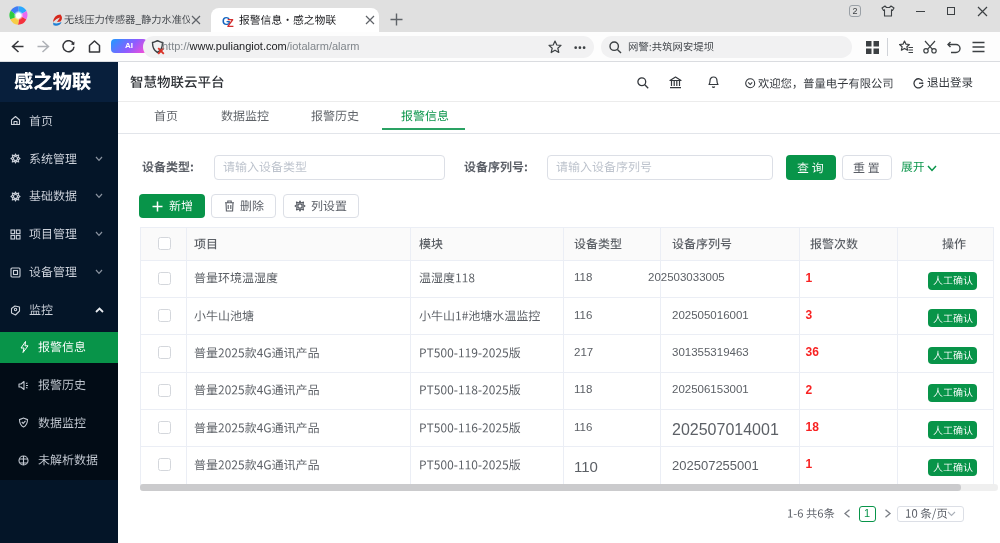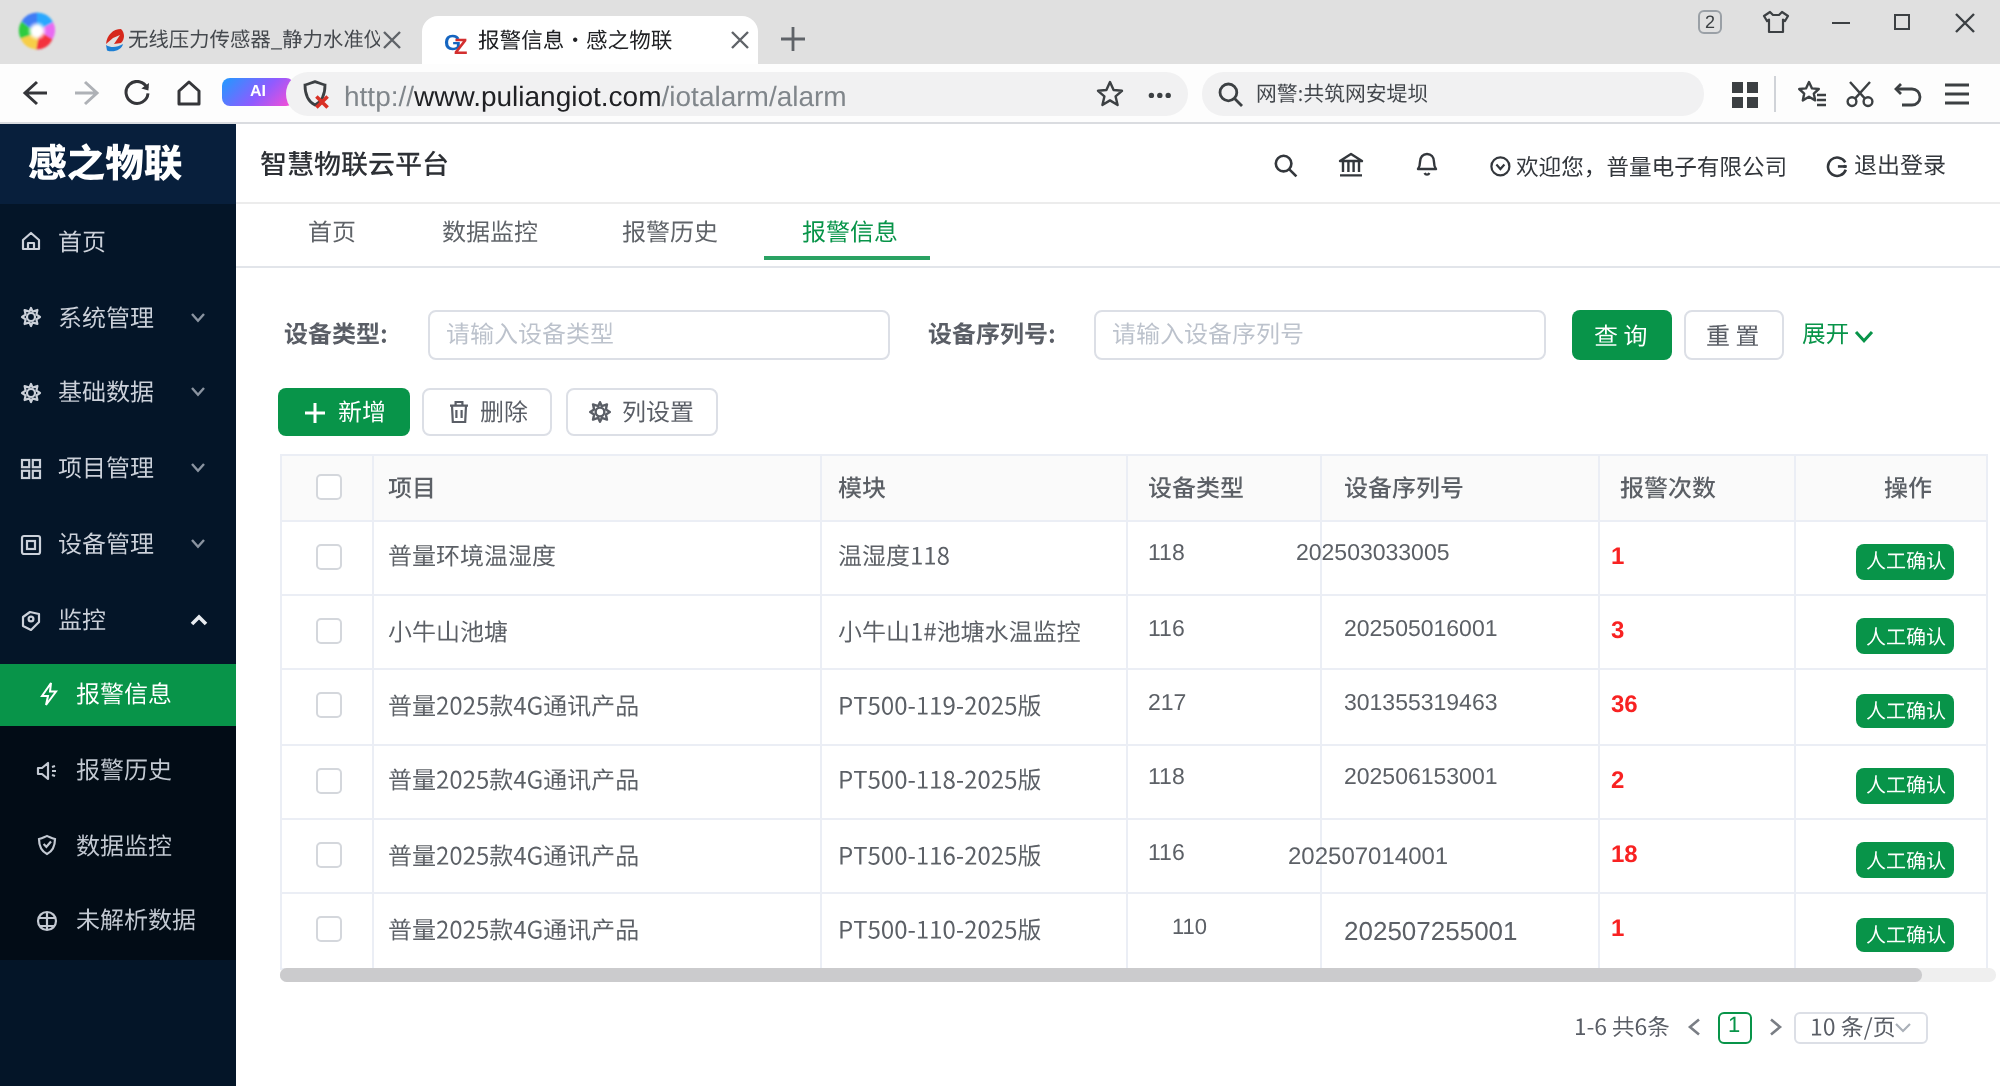--- a/index.html
+++ b/index.html
@@ -78,21 +78,21 @@
   </svg>
 <svg class="ab" style="left:88px;top:40px" width="13" height="13">
     <path d="M1.5 5.5 L6.5 1 L11.5 5.5 L11.5 12 L1.5 12 Z" stroke="#35363a" stroke-width="1.5" fill="none" stroke-linejoin="round"></path>
   </svg>
 <div class="txt" style="left:111px;top:39px;width:36px;height:14px;border-radius:4px;background:linear-gradient(135deg,#1e9bff,#8f5bff 55%,#ff4dd2);color:#fff;font-size:8px;font-weight:bold;text-align:center;line-height:14px">AI</div>
 <div style="position:absolute;left:143px;top:36px;width:451px;height:22px;border-radius:11px;background:#f1f1f2"></div>
 <svg class="ab" style="left:151px;top:39.5px" width="15" height="16" viewBox="0 0 15 16">
 <path d="M1.5 2.5 C4 2 5 1.2 6.5 0.8 C8 1.2 9 2 11.5 2.5 C11.5 7 10.5 10.5 6.5 12.5 C2.5 10.5 1.5 7 1.5 2.5 Z" fill="none" stroke="#3c4043" stroke-width="1.4"></path>
 <path d="M7.2 8.2 L12.8 13.8 M12.8 8.2 L7.2 13.8" stroke="#d93025" stroke-width="1.8"></path>
   </svg>
-<div class="txt" style="left:172px;top:40px;font-size:14px;color:#80868b">http://<span style="color:#202124">www.puliangiot.com</span>/iotalarm/alarm</div>
+<div class="txt" style="left:162px;top:40px;font-size:11px;color:#80868b">http://<span style="color:#202124">www.puliangiot.com</span>/iotalarm/alarm</div>
 <svg class="ab" style="left:548px;top:40px" width="14" height="14" viewBox="0 0 14 14">
     <path d="M7 1 L8.8 5 L13 5.4 L9.8 8.2 L10.8 12.5 L7 10.2 L3.2 12.5 L4.2 8.2 L1 5.4 L5.2 5 Z" fill="none" stroke="#3c4043" stroke-width="1.2" stroke-linejoin="round"></path>
   </svg>
 <svg class="ab" style="left:574px;top:45.7px" width="12" height="4">
     <circle cx="1.7" cy="1.7" r="1.35" fill="#3c4043"></circle>
     <circle cx="5.9" cy="1.7" r="1.35" fill="#3c4043"></circle>
     <circle cx="10.1" cy="1.7" r="1.35" fill="#3c4043"></circle>
   </svg>
 <div style="position:absolute;left:601px;top:36px;width:251px;height:21.5px;border-radius:10.7px;background:#f1f1f2"></div>
 <svg class="ab" style="left:609px;top:40.5px" width="13" height="13">
@@ -503,40 +503,40 @@
     <g transform="translate(0,13.3)" fill="#5c6066">
       <use href="#t39"></use>
     </g>
   </svg>
 <svg class="t" style="left:419px;top:418.5px;overflow:visible" width="101.7" height="18.0">
     <g transform="translate(0,13.3)" fill="#5c6066">
       <path id="t42" d="M1.2 0H2.3V-3.5H3.8C5.7 -3.5 7 -4.4 7 -6.2C7 -8.1 5.7 -8.8 3.7 -8.8H1.2ZM2.3 -4.4V-7.9H3.6C5.1 -7.9 5.9 -7.5 5.9 -6.2C5.9 -5 5.2 -4.4 3.6 -4.4Z M10.6 0H11.7V-7.9H14.4V-8.8H8V-7.9H10.6Z M17.9 0.2C19.4 0.2 20.8 -0.9 20.8 -2.9C20.8 -4.8 19.6 -5.7 18.2 -5.7C17.6 -5.7 17.2 -5.5 16.8 -5.3L17.1 -7.9H20.4V-8.8H16.1L15.8 -4.7L16.4 -4.3C16.9 -4.7 17.3 -4.8 17.9 -4.8C19 -4.8 19.7 -4.1 19.7 -2.8C19.7 -1.5 18.9 -0.8 17.8 -0.8C16.8 -0.8 16.2 -1.2 15.7 -1.7L15.1 -1C15.7 -0.4 16.5 0.2 17.9 0.2Z M24.8 0.2C26.4 0.2 27.5 -1.4 27.5 -4.4C27.5 -7.5 26.4 -9 24.8 -9C23.1 -9 22 -7.5 22 -4.4C22 -1.4 23.1 0.2 24.8 0.2ZM24.8 -0.7C23.8 -0.7 23.1 -1.8 23.1 -4.4C23.1 -7 23.8 -8.1 24.8 -8.1C25.8 -8.1 26.5 -7 26.5 -4.4C26.5 -1.8 25.8 -0.7 24.8 -0.7Z M31.4 0.2C33.1 0.2 34.2 -1.4 34.2 -4.4C34.2 -7.5 33.1 -9 31.4 -9C29.8 -9 28.7 -7.5 28.7 -4.4C28.7 -1.4 29.8 0.2 31.4 0.2ZM31.4 -0.7C30.4 -0.7 29.8 -1.8 29.8 -4.4C29.8 -7 30.4 -8.1 31.4 -8.1C32.4 -8.1 33.1 -7 33.1 -4.4C33.1 -1.8 32.4 -0.7 31.4 -0.7Z M35.3 -2.9H38.4V-3.8H35.3Z M40 0H44.8V-0.9H43V-8.8H42.2C41.7 -8.5 41.2 -8.3 40.4 -8.2V-7.5H42V-0.9H40Z M46.6 0H51.5V-0.9H49.7V-8.8H48.9C48.4 -8.5 47.8 -8.3 47 -8.2V-7.5H48.6V-0.9H46.6Z M55.9 0.2C57.2 0.2 58.4 -1 58.4 -2.7C58.4 -4.5 57.4 -5.5 55.9 -5.5C55.3 -5.5 54.5 -5.1 54 -4.4C54 -7.1 55 -8.1 56.2 -8.1C56.7 -8.1 57.3 -7.8 57.6 -7.4L58.2 -8.1C57.7 -8.6 57.1 -9 56.2 -9C54.5 -9 52.9 -7.6 52.9 -4.2C52.9 -1.3 54.2 0.2 55.9 0.2ZM54 -3.5C54.6 -4.3 55.2 -4.6 55.8 -4.6C56.8 -4.6 57.3 -3.9 57.3 -2.7C57.3 -1.5 56.7 -0.7 55.9 -0.7C54.8 -0.7 54.1 -1.7 54 -3.5Z M59.5 -2.9H62.5V-3.8H59.5Z M63.6 0H69.1V-0.9H66.7C66.3 -0.9 65.7 -0.9 65.3 -0.9C67.3 -2.8 68.7 -4.6 68.7 -6.4C68.7 -7.9 67.7 -9 66.1 -9C65 -9 64.3 -8.4 63.6 -7.7L64.2 -7C64.7 -7.6 65.3 -8.1 66 -8.1C67.1 -8.1 67.6 -7.3 67.6 -6.3C67.6 -4.8 66.4 -3.1 63.6 -0.6Z M73.1 0.2C74.7 0.2 75.8 -1.4 75.8 -4.4C75.8 -7.5 74.7 -9 73.1 -9C71.4 -9 70.3 -7.5 70.3 -4.4C70.3 -1.4 71.4 0.2 73.1 0.2ZM73.1 -0.7C72.1 -0.7 71.4 -1.8 71.4 -4.4C71.4 -7 72.1 -8.1 73.1 -8.1C74.1 -8.1 74.7 -7 74.7 -4.4C74.7 -1.8 74.1 -0.7 73.1 -0.7Z M76.9 0H82.5V-0.9H80C79.6 -0.9 79 -0.9 78.6 -0.9C80.6 -2.8 82 -4.6 82 -6.4C82 -7.9 81 -9 79.5 -9C78.3 -9 77.6 -8.4 76.9 -7.7L77.5 -7C78 -7.6 78.6 -8.1 79.3 -8.1C80.4 -8.1 81 -7.3 81 -6.3C81 -4.8 79.7 -3.1 76.9 -0.6Z M86.2 0.2C87.7 0.2 89.1 -0.9 89.1 -2.9C89.1 -4.8 87.9 -5.7 86.4 -5.7C85.9 -5.7 85.5 -5.5 85.1 -5.3L85.3 -7.9H88.6V-8.8H84.4L84.1 -4.7L84.7 -4.3C85.2 -4.7 85.5 -4.8 86.1 -4.8C87.2 -4.8 88 -4.1 88 -2.8C88 -1.5 87.1 -0.8 86.1 -0.8C85.1 -0.8 84.4 -1.2 83.9 -1.7L83.4 -1C84 -0.4 84.8 0.2 86.2 0.2Z M91 -9.8V-5.1C91 -3.3 90.9 -1.1 90.1 0.4C90.3 0.6 90.6 0.8 90.7 1C91.4 -0.2 91.7 -1.8 91.8 -3.4H93.4V0.9H94.2V-4.2H91.8L91.8 -5.1V-6H95V-6.8H93.9V-10.1H93.1V-6.8H91.8V-9.8ZM99.9 -5.7C99.7 -4.4 99.2 -3.2 98.6 -2.3C98 -3.3 97.6 -4.5 97.3 -5.7ZM95.5 -9.3V-5.1C95.5 -3.3 95.4 -1.1 94.5 0.5C94.7 0.6 95 0.9 95.2 1C96.2 -0.7 96.4 -3.1 96.4 -5.1V-5.7H96.6C96.9 -4.1 97.4 -2.7 98.1 -1.5C97.5 -0.7 96.7 -0.1 95.9 0.3C96.1 0.4 96.3 0.8 96.4 1C97.2 0.6 98 -0 98.6 -0.8C99.2 -0 99.9 0.6 100.7 1C100.8 0.8 101.1 0.4 101.3 0.3C100.4 -0.1 99.7 -0.7 99.1 -1.5C100 -2.7 100.6 -4.4 100.9 -6.5L100.4 -6.6L100.2 -6.6H96.4V-8.5C98 -8.7 99.8 -8.9 101.1 -9.2L100.5 -10C99.3 -9.7 97.3 -9.4 95.5 -9.3Z"></path>
     </g>
   </svg>
 <div class="txt" style="left:574px;top:420.5px;font-size:11.5px;color:#5c6066">116</div>
-<div class="txt" style="left:644px;top:420.5px;font-size:12px;color:#5c6066">202507014001</div>
+<div class="txt" style="left:672px;top:420.5px;font-size:16px;color:#5c6066">202507014001</div>
 <div class="txt" style="left:805.5px;top:420.0px;font-size:12px;font-weight:bold;color:#f82222">18</div>
 <div style="position:absolute;left:928px;top:421.3px;width:49px;height:17.5px;border-radius:4px;background:#089449"></div>
 <svg class="t" style="left:932.5px;top:422.5px;overflow:visible" width="40.0" height="15.0">
     <g transform="translate(0,11.08)" fill="#fff">
       <use href="#t36"></use>
     </g>
   </svg>
 <div style="position:absolute;left:158px;top:458.3px;width:13px;height:13px;border:1px solid #d4d7dc;border-radius:2.5px;background:#fff;box-sizing:border-box"></div>
 <svg class="t" style="left:194px;top:455.8px;overflow:visible" width="125.6" height="18.0">
     <g transform="translate(0,13.3)" fill="#5c6066">
       <use href="#t39"></use>
     </g>
   </svg>
 <svg class="t" style="left:419px;top:455.8px;overflow:visible" width="101.7" height="18.0">
     <g transform="translate(0,13.3)" fill="#5c6066">
       <path id="t43" d="M1.2 0H2.3V-3.5H3.8C5.7 -3.5 7 -4.4 7 -6.2C7 -8.1 5.7 -8.8 3.7 -8.8H1.2ZM2.3 -4.4V-7.9H3.6C5.1 -7.9 5.9 -7.5 5.9 -6.2C5.9 -5 5.2 -4.4 3.6 -4.4Z M10.6 0H11.7V-7.9H14.4V-8.8H8V-7.9H10.6Z M17.9 0.2C19.4 0.2 20.8 -0.9 20.8 -2.9C20.8 -4.8 19.6 -5.7 18.2 -5.7C17.6 -5.7 17.2 -5.5 16.8 -5.3L17.1 -7.9H20.4V-8.8H16.1L15.8 -4.7L16.4 -4.3C16.9 -4.7 17.3 -4.8 17.9 -4.8C19 -4.8 19.7 -4.1 19.7 -2.8C19.7 -1.5 18.9 -0.8 17.8 -0.8C16.8 -0.8 16.2 -1.2 15.7 -1.7L15.1 -1C15.7 -0.4 16.5 0.2 17.9 0.2Z M24.8 0.2C26.4 0.2 27.5 -1.4 27.5 -4.4C27.5 -7.5 26.4 -9 24.8 -9C23.1 -9 22 -7.5 22 -4.4C22 -1.4 23.1 0.2 24.8 0.2ZM24.8 -0.7C23.8 -0.7 23.1 -1.8 23.1 -4.4C23.1 -7 23.8 -8.1 24.8 -8.1C25.8 -8.1 26.5 -7 26.5 -4.4C26.5 -1.8 25.8 -0.7 24.8 -0.7Z M31.4 0.2C33.1 0.2 34.2 -1.4 34.2 -4.4C34.2 -7.5 33.1 -9 31.4 -9C29.8 -9 28.7 -7.5 28.7 -4.4C28.7 -1.4 29.8 0.2 31.4 0.2ZM31.4 -0.7C30.4 -0.7 29.8 -1.8 29.8 -4.4C29.8 -7 30.4 -8.1 31.4 -8.1C32.4 -8.1 33.1 -7 33.1 -4.4C33.1 -1.8 32.4 -0.7 31.4 -0.7Z M35.3 -2.9H38.4V-3.8H35.3Z M40 0H44.8V-0.9H43V-8.8H42.2C41.7 -8.5 41.2 -8.3 40.4 -8.2V-7.5H42V-0.9H40Z M46.6 0H51.5V-0.9H49.7V-8.8H48.9C48.4 -8.5 47.8 -8.3 47 -8.2V-7.5H48.6V-0.9H46.6Z M55.6 0.2C57.3 0.2 58.3 -1.4 58.3 -4.4C58.3 -7.5 57.3 -9 55.6 -9C53.9 -9 52.8 -7.5 52.8 -4.4C52.8 -1.4 53.9 0.2 55.6 0.2ZM55.6 -0.7C54.6 -0.7 53.9 -1.8 53.9 -4.4C53.9 -7 54.6 -8.1 55.6 -8.1C56.6 -8.1 57.3 -7 57.3 -4.4C57.3 -1.8 56.6 -0.7 55.6 -0.7Z M59.5 -2.9H62.5V-3.8H59.5Z M63.6 0H69.1V-0.9H66.7C66.3 -0.9 65.7 -0.9 65.3 -0.9C67.3 -2.8 68.7 -4.6 68.7 -6.4C68.7 -7.9 67.7 -9 66.1 -9C65 -9 64.3 -8.4 63.6 -7.7L64.2 -7C64.7 -7.6 65.3 -8.1 66 -8.1C67.1 -8.1 67.6 -7.3 67.6 -6.3C67.6 -4.8 66.4 -3.1 63.6 -0.6Z M73.1 0.2C74.7 0.2 75.8 -1.4 75.8 -4.4C75.8 -7.5 74.7 -9 73.1 -9C71.4 -9 70.3 -7.5 70.3 -4.4C70.3 -1.4 71.4 0.2 73.1 0.2ZM73.1 -0.7C72.1 -0.7 71.4 -1.8 71.4 -4.4C71.4 -7 72.1 -8.1 73.1 -8.1C74.1 -8.1 74.7 -7 74.7 -4.4C74.7 -1.8 74.1 -0.7 73.1 -0.7Z M76.9 0H82.5V-0.9H80C79.6 -0.9 79 -0.9 78.6 -0.9C80.6 -2.8 82 -4.6 82 -6.4C82 -7.9 81 -9 79.5 -9C78.3 -9 77.6 -8.4 76.9 -7.7L77.5 -7C78 -7.6 78.6 -8.1 79.3 -8.1C80.4 -8.1 81 -7.3 81 -6.3C81 -4.8 79.7 -3.1 76.9 -0.6Z M86.2 0.2C87.7 0.2 89.1 -0.9 89.1 -2.9C89.1 -4.8 87.9 -5.7 86.4 -5.7C85.9 -5.7 85.5 -5.5 85.1 -5.3L85.3 -7.9H88.6V-8.8H84.4L84.1 -4.7L84.7 -4.3C85.2 -4.7 85.5 -4.8 86.1 -4.8C87.2 -4.8 88 -4.1 88 -2.8C88 -1.5 87.1 -0.8 86.1 -0.8C85.1 -0.8 84.4 -1.2 83.9 -1.7L83.4 -1C84 -0.4 84.8 0.2 86.2 0.2Z M91 -9.8V-5.1C91 -3.3 90.9 -1.1 90.1 0.4C90.3 0.6 90.6 0.8 90.7 1C91.4 -0.2 91.7 -1.8 91.8 -3.4H93.4V0.9H94.2V-4.2H91.8L91.8 -5.1V-6H95V-6.8H93.9V-10.1H93.1V-6.8H91.8V-9.8ZM99.9 -5.7C99.7 -4.4 99.2 -3.2 98.6 -2.3C98 -3.3 97.6 -4.5 97.3 -5.7ZM95.5 -9.3V-5.1C95.5 -3.3 95.4 -1.1 94.5 0.5C94.7 0.6 95 0.9 95.2 1C96.2 -0.7 96.4 -3.1 96.4 -5.1V-5.7H96.6C96.9 -4.1 97.4 -2.7 98.1 -1.5C97.5 -0.7 96.7 -0.1 95.9 0.3C96.1 0.4 96.3 0.8 96.4 1C97.2 0.6 98 -0 98.6 -0.8C99.2 -0 99.9 0.6 100.7 1C100.8 0.8 101.1 0.4 101.3 0.3C100.4 -0.1 99.7 -0.7 99.1 -1.5C100 -2.7 100.6 -4.4 100.9 -6.5L100.4 -6.6L100.2 -6.6H96.4V-8.5C98 -8.7 99.8 -8.9 101.1 -9.2L100.5 -10C99.3 -9.7 97.3 -9.4 95.5 -9.3Z"></path>
     </g>
   </svg>
-<div class="txt" style="left:586px;top:457.8px;font-size:11px;color:#5c6066">110</div>
+<div class="txt" style="left:574px;top:457.8px;font-size:15px;color:#5c6066">110</div>
 <div class="txt" style="left:672px;top:457.8px;font-size:13px;color:#5c6066">202507255001</div>
 <div class="txt" style="left:805.5px;top:457.3px;font-size:12px;font-weight:bold;color:#f82222">1</div>
 <div style="position:absolute;left:928px;top:458.6px;width:49px;height:17.5px;border-radius:4px;background:#089449"></div>
 <svg class="t" style="left:932.5px;top:459.8px;overflow:visible" width="40.0" height="15.0">
     <g transform="translate(0,11.08)" fill="#fff">
       <use href="#t36"></use>
     </g>
   </svg>
 <div style="position:absolute;left:140px;top:484.3px;width:858px;height:6.6px;border-radius:3.3px;background:#efefef"></div>
 <div style="position:absolute;left:140px;top:484.3px;width:821px;height:6.6px;border-radius:3.3px;background:#cbcbcd"></div>

